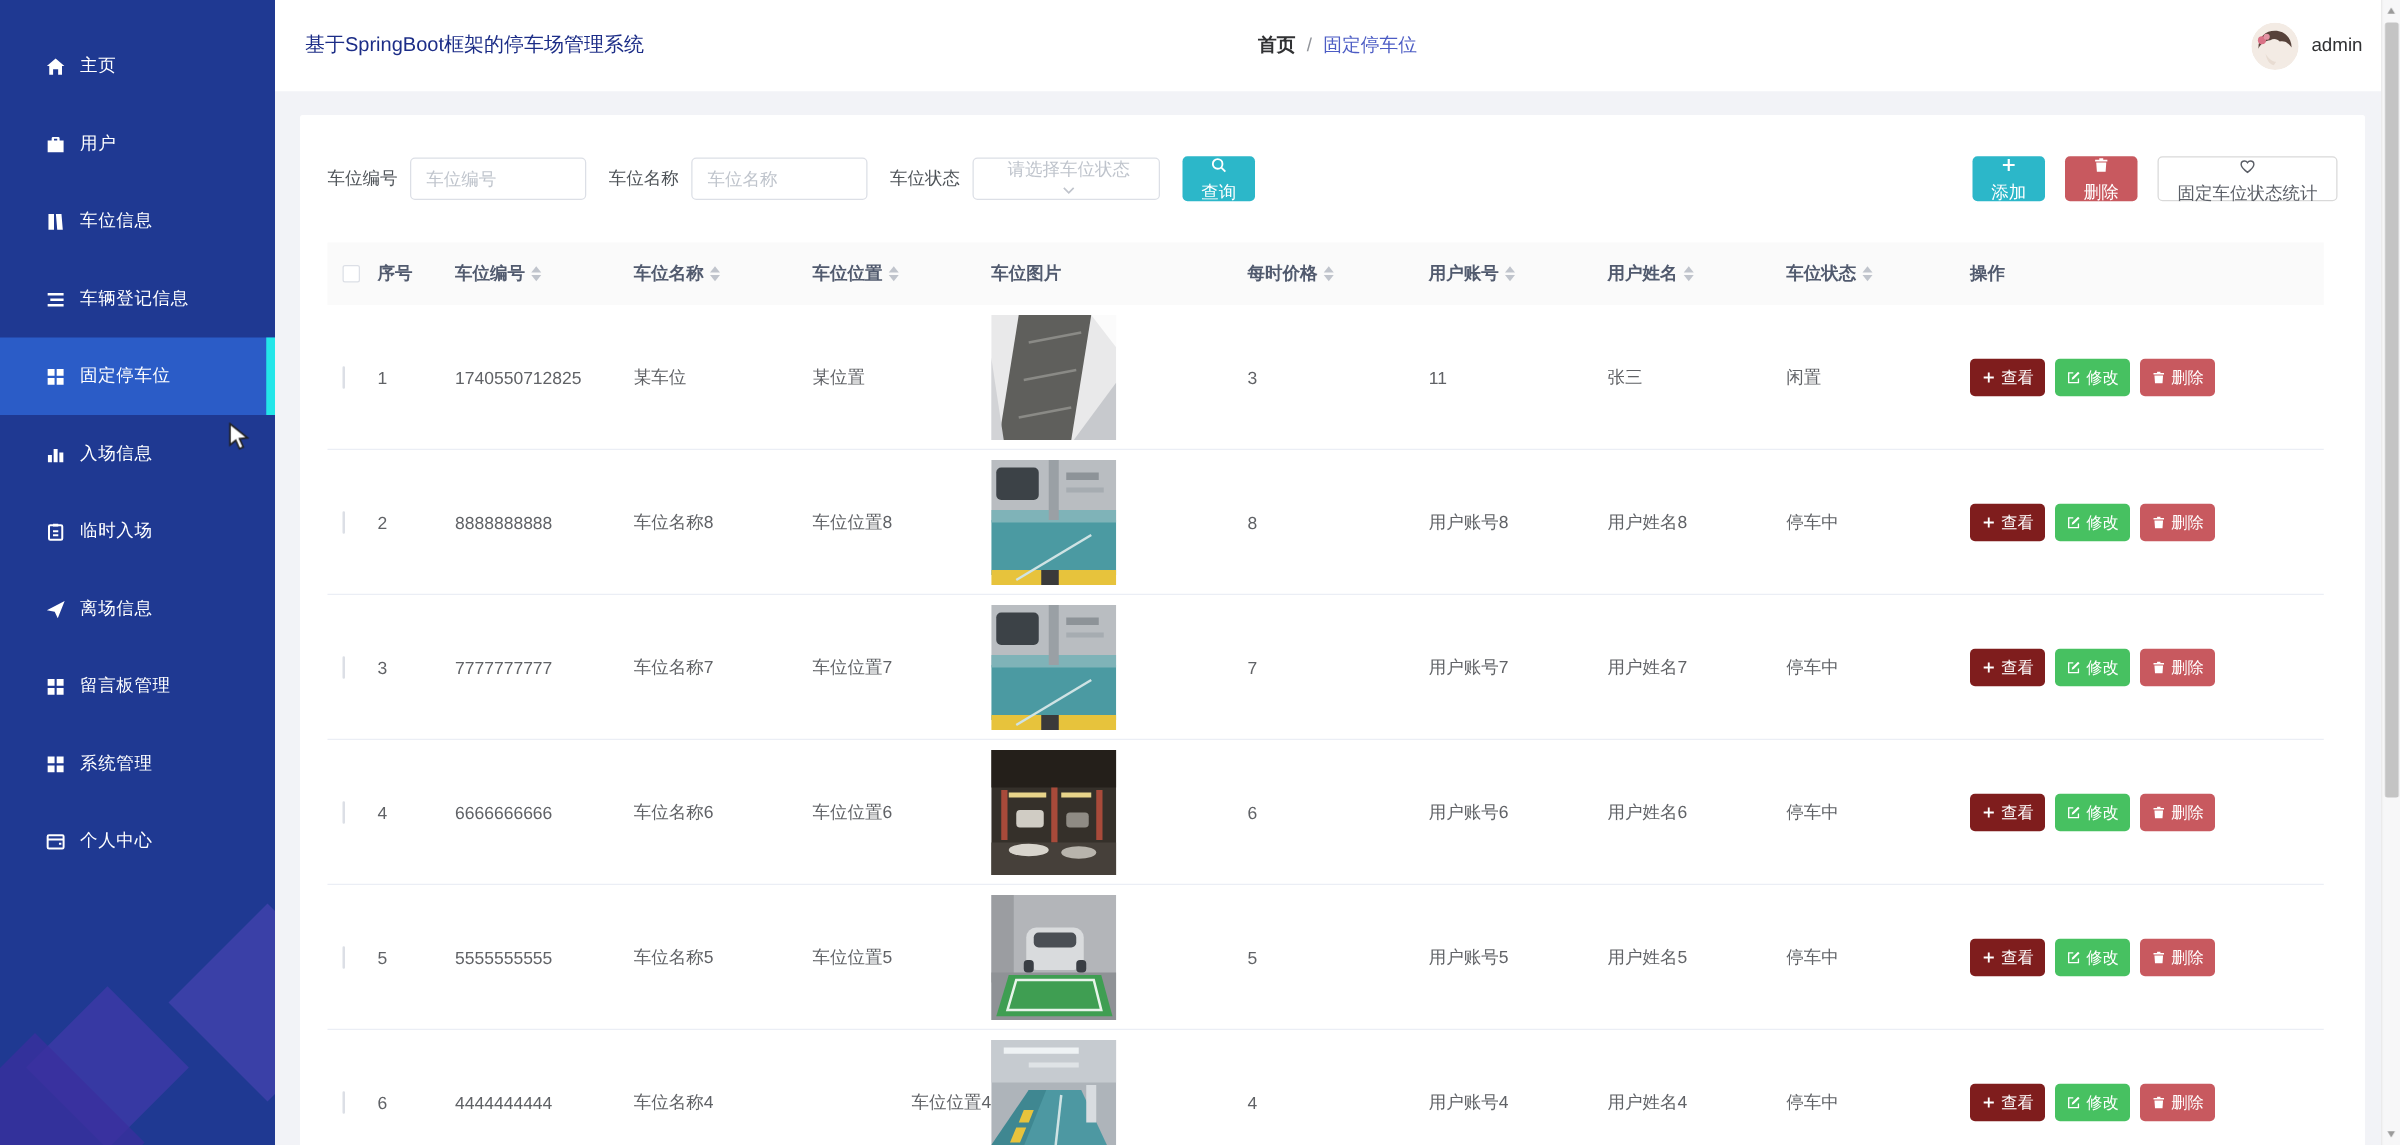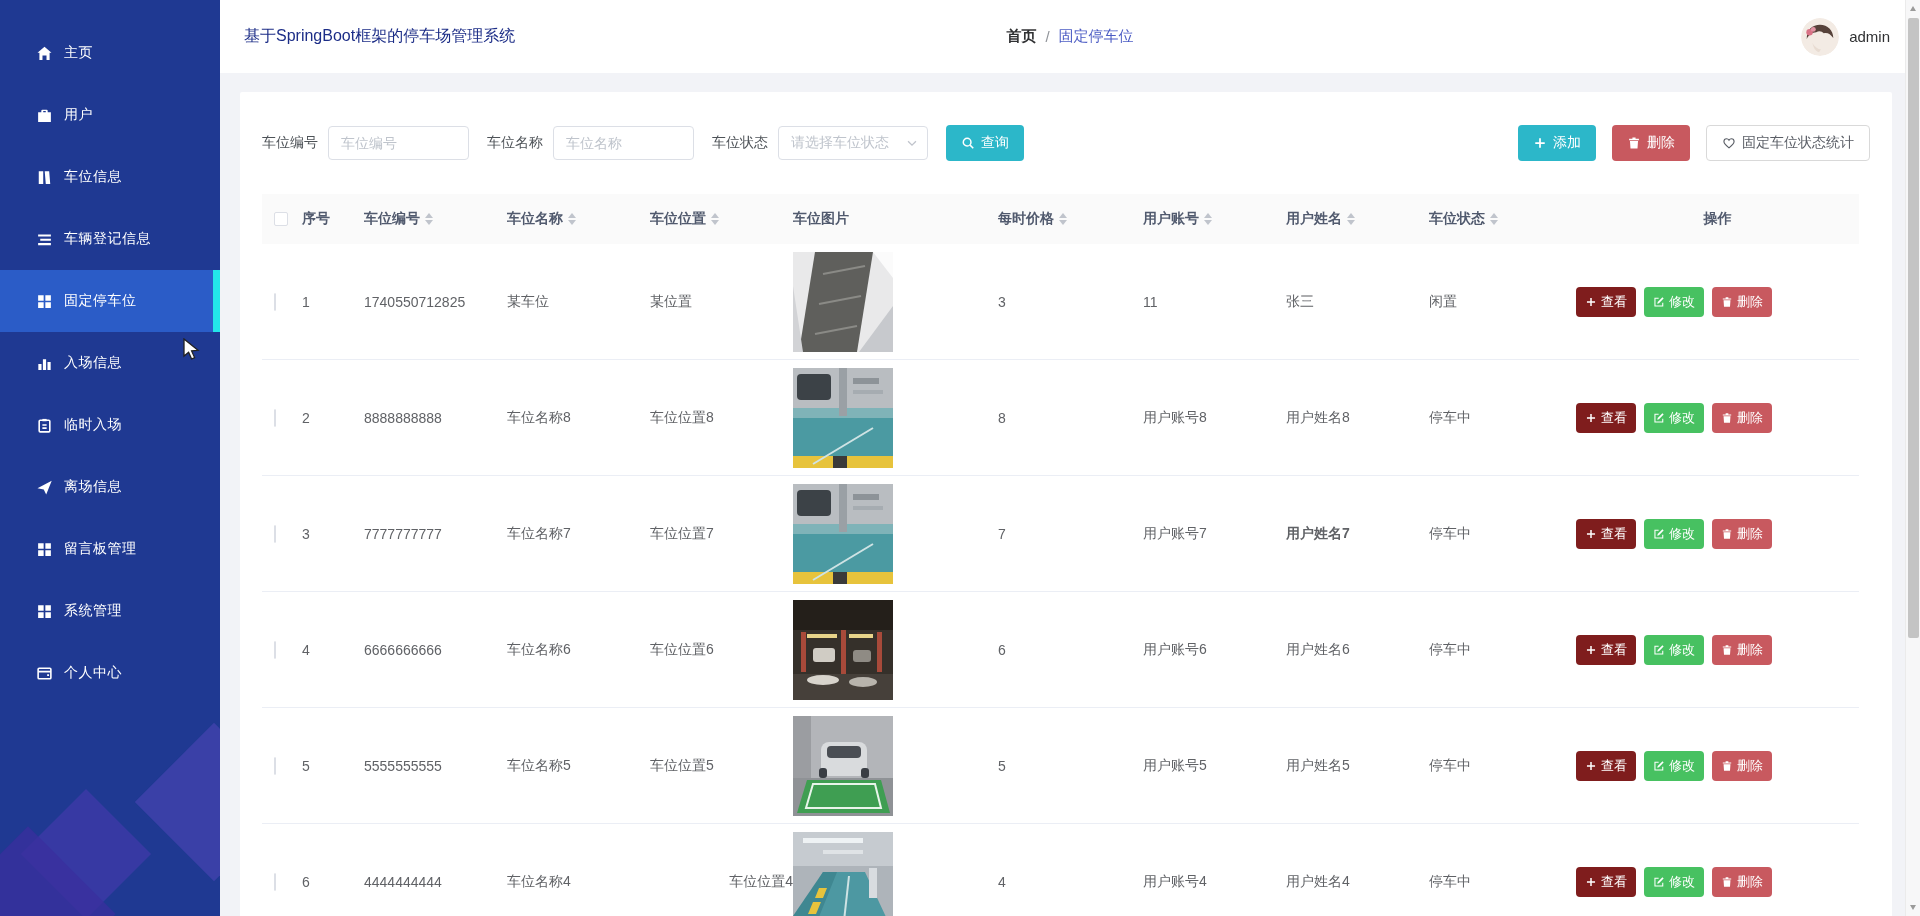--- a/index.html
+++ b/index.html
@@ -34,24 +34,24 @@
 
   .content { flex:1; padding:19px 28px 0 20px; }
   .card { background:#fff; height:100%; padding:33px 22px 0 22px; border-radius:2px; }
 
   
   .filter-row { display:flex; align-items:center; }
   .field { display:flex; align-items:center; margin-right:18px; }
   .flabel { font-size:14px; color:#4e5358; margin-right:10px; white-space:nowrap; }
   .finput { width:141px; height:34px; border:1px solid #dcdfe6; border-radius:4px; padding:0 12px; font-size:14px; color:#606266; outline:none; font-family:inherit; }
   .finput::placeholder { color:#bfc4cc; }
-  .fselect { width:150px; height:34px; border:1px solid #dcdfe6; border-radius:4px; padding:0 8px 0 12px; display:flex; align-items:center; justify-content:space-between; cursor:pointer; background:#fff; }
+  .fselect { width:150px; height:34px; border:1px solid #dcdfe6; border-radius:4px; padding:0 8px 0 12px; display:flex; align-items:center; justify-content:space-between; cursor:pointer; background:#fff;flex-direction:column; }
   .fselect .ph { font-size:14px; color:#bfc4cc; white-space:nowrap; }
   .fselect .ic { width:14px; height:14px; color:#c0c4cc; display:inline-flex; }
-  .btn { border:none; display:inline-flex; align-items:center; gap:6px; height:36px; padding:0 15px; border-radius:4px; font-size:14px; color:#fff; cursor:pointer; font-family:inherit; white-space:nowrap; }
+  .btn { border:none; display:inline-flex; align-items:center; gap:6px; height:36px; padding:0 15px; border-radius:4px; font-size:14px; color:#fff; cursor:pointer; font-family:inherit; white-space:nowrap;flex-direction:column; }
   .btn .ic { width:14px; height:14px; display:inline-flex; }
   .btn .ic svg { width:14px; height:14px; }
   .btn-teal { background:#2cb7c9; }
   .btn-red { background:#c8595f; }
   .btn-plain { background:#fff; border:1px solid #d9d9d9; color:#5a5e66; }
   .spacer { flex:1; }
   .gap { width:16px; flex-shrink:0; }
 
   
   .table { margin-top:33px; width:1597px; }
@@ -323,21 +323,21 @@
                   <i class="down"></i>
                 </span>
               </div>
               <div class="th" style="width: 147px;">
                 <span>车位状态</span>
                 <span class="sort">
                   <i class="up"></i>
                   <i class="down"></i>
                 </span>
               </div>
-              <div class="th" style="width: 283px; justify-content: center;">
+              <div class="th" style="width: 283px;">
                 <span>操作</span>
               </div>
             </div>
           <div id="tbody">
               <div class="tr">
                 <div class="td" style="width: 40px;"><span class="cb"></span></div>
                 <div class="td" style="width: 62px;">1</div>
                 <div class="td" style="width: 143px;">1740550712825</div>
                 <div class="td" style="width: 143px;">某车位</div>
                 <div class="td" style="width: 143px;">某位置</div>
@@ -450,21 +450,21 @@
                       <rect x="60" y="10" width="26" height="6" fill="#8d9398"></rect>
                       <rect x="60" y="22" width="30" height="4" fill="#a6acb1"></rect>
                       <rect y="88" width="100" height="12" fill="#e7c33c"></rect>
                       <rect x="40" y="88" width="14" height="12" fill="#3a3a3a"></rect>
                       <line x1="20" y1="96" x2="80" y2="60" stroke="#cfe3e4" stroke-width="2"></line>
                     </svg>
                   </span>
                 </div>
                 <div class="td" style="width: 145px;">7</div>
                 <div class="td" style="width: 143px;">用户账号7</div>
-                <div class="td" style="width: 143px; font-weight: bold;">用户姓名7</div>
+                <div class="td" style="width: 143px;">用户姓名7</div>
                 <div class="td" style="width: 147px;">停车中</div>
                 <div class="td" style="width: 283px;"><button class="act act-view">
                     <span class="ic">
                       <svg viewBox="0 0 16 16">
                         <path d="M7 2.6h2v4.4h4.4v2H9v4.4H7V9H2.6V7H7z" fill="currentColor"></path>
                       </svg>
                     </span>
                     <span>查看</span>
                   </button><button class="act act-edit">
                     <span class="ic">

